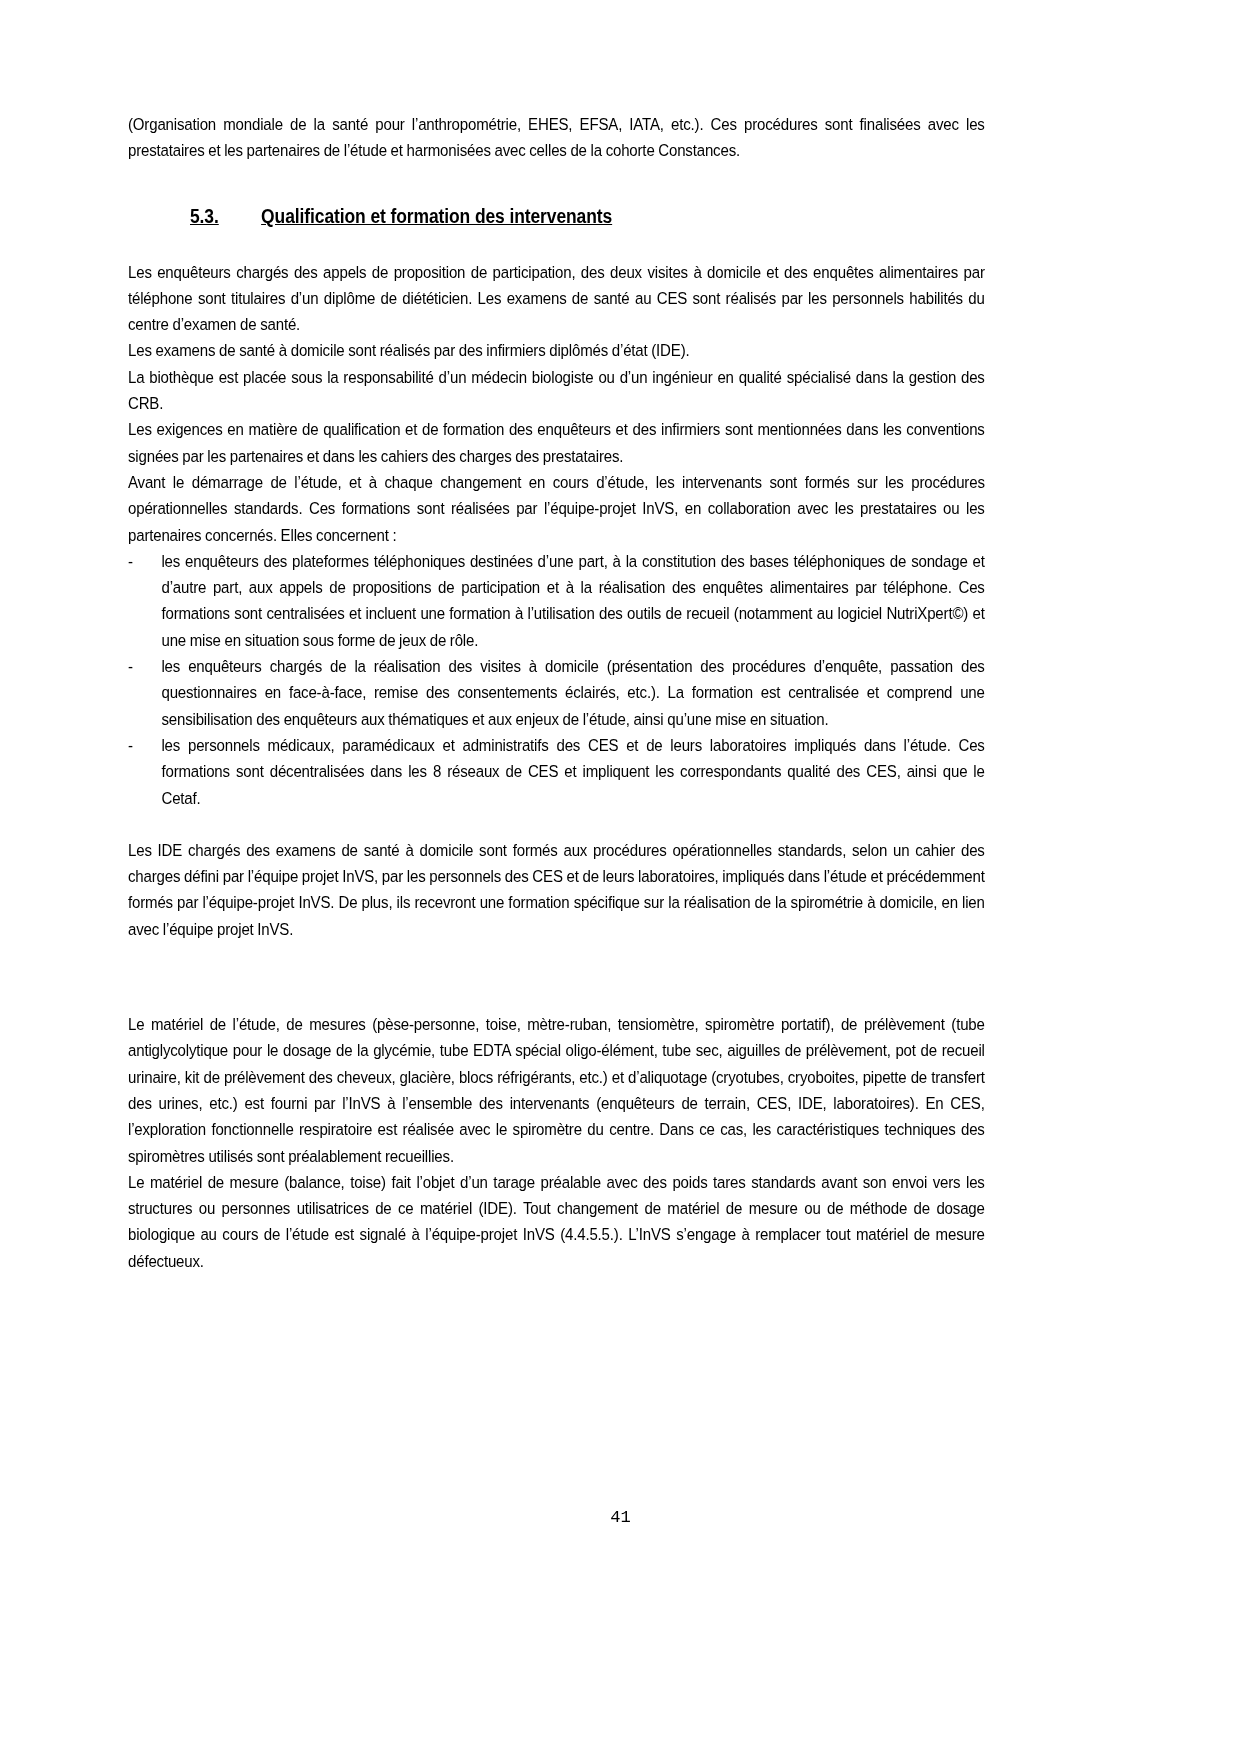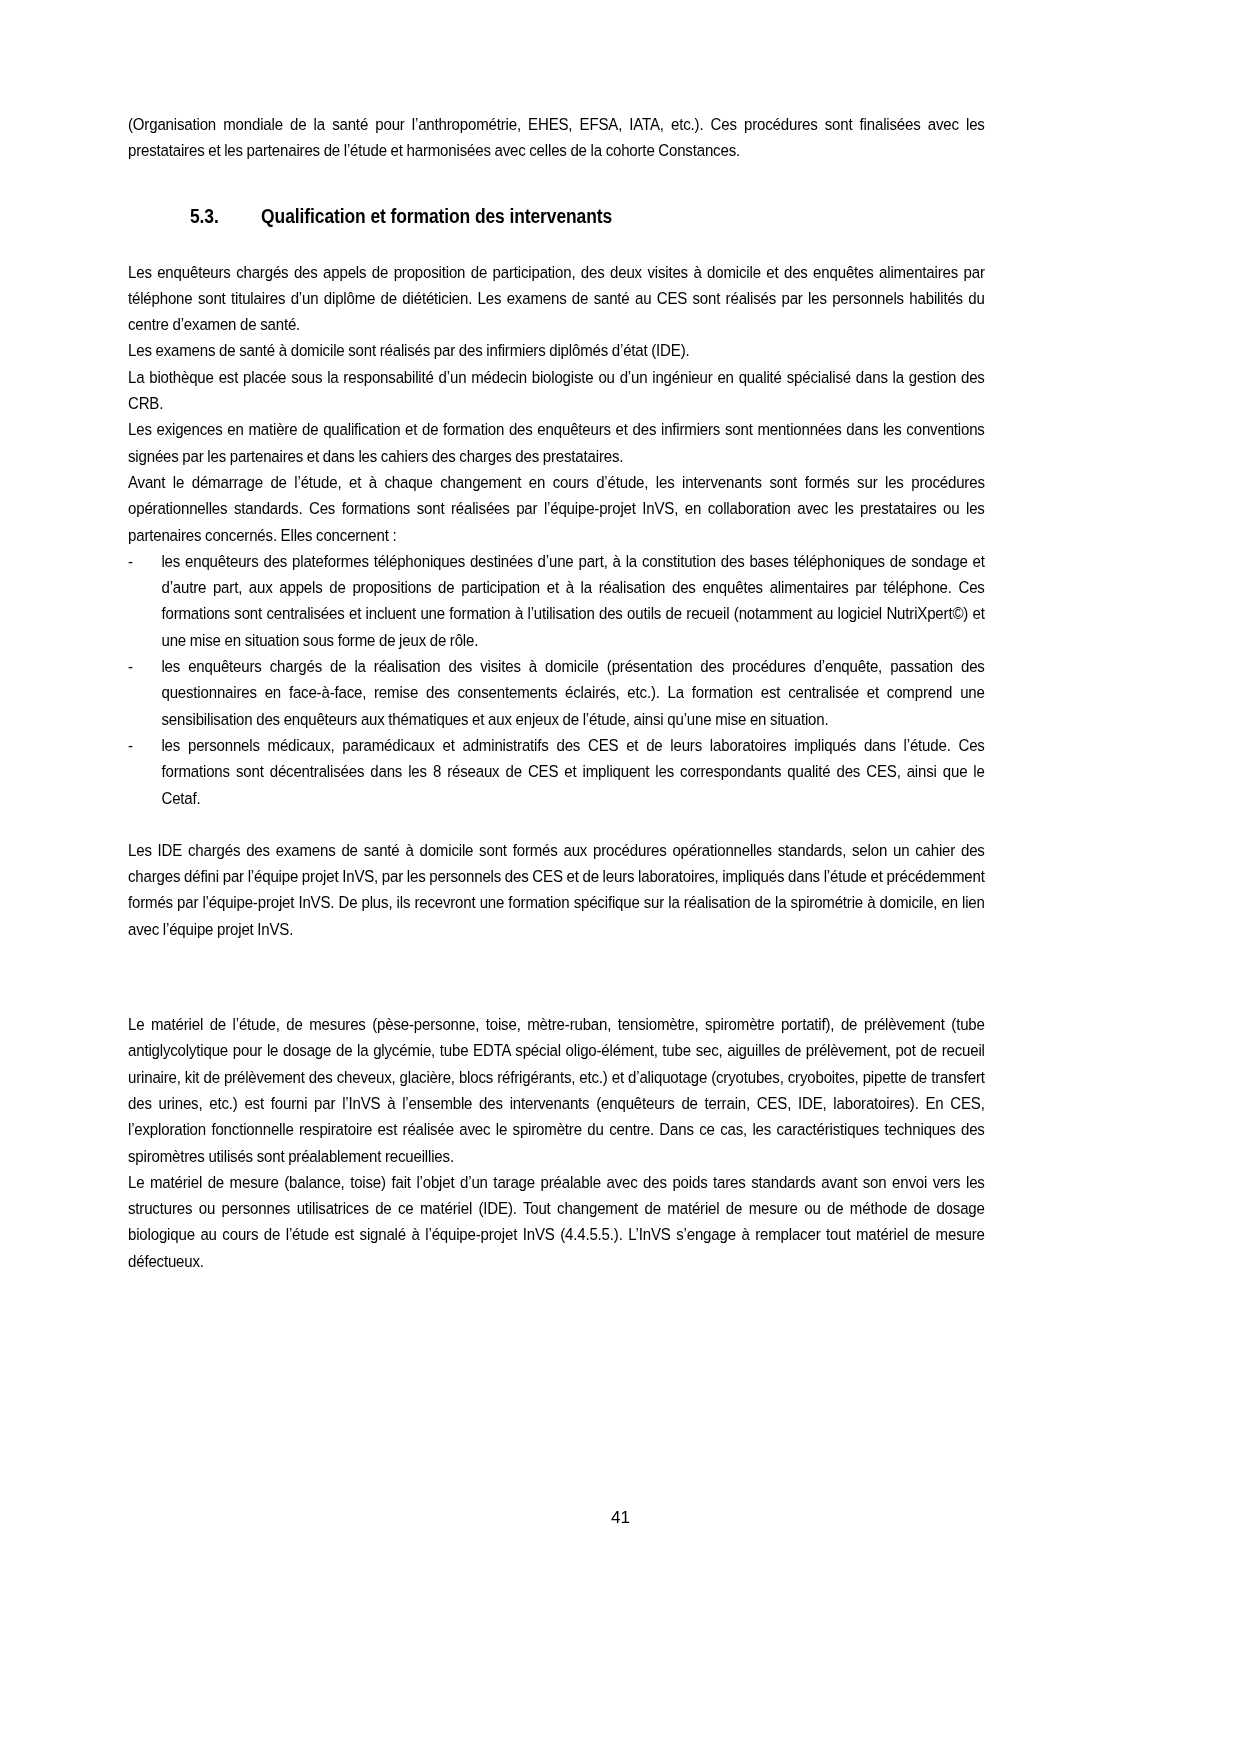--- a/index.html
+++ b/index.html
@@ -53,21 +53,21 @@
     width: 111%;
     display: flex;
   }
   .heading .num {
     display: inline-block;
     width: 79px;
     flex: 0 0 79px;
   }
   .heading .htext { display: inline-block; }
 
-  .heading-wrap { padding-left: 62px; }
+  .heading-wrap { padding-left: 62px; text-decoration: underline; }
 
   .spacer-sm { height: 26px; }
   .spacer-md { height: 31px; }
   .spacer-lg { height: 38px; }
 
   .bullet {
     display: flex;
     font-size: 17.1px;
     line-height: 26.3px;
     letter-spacing: -0.2px;
@@ -88,20 +88,21 @@
   }
 
   .pagenum {
     position: absolute;
     left: 0;
     top: 1507px;
     width: 1241px;
     text-align: center;
     font-size: 17.1px;
     line-height: 22px;
+    font-family: Liberation Mono, monospace;
   }
 </style>
 </head>
 <body>
 
 <div class="page">
   <div class="content">
 
     <p class="para">(Organisation mondiale de la santé pour l’anthropométrie, EHES, EFSA, IATA, etc.). Ces procédures sont finalisées avec les prestataires et les partenaires de l’étude et harmonisées avec celles de la cohorte Constances.</p>
 

